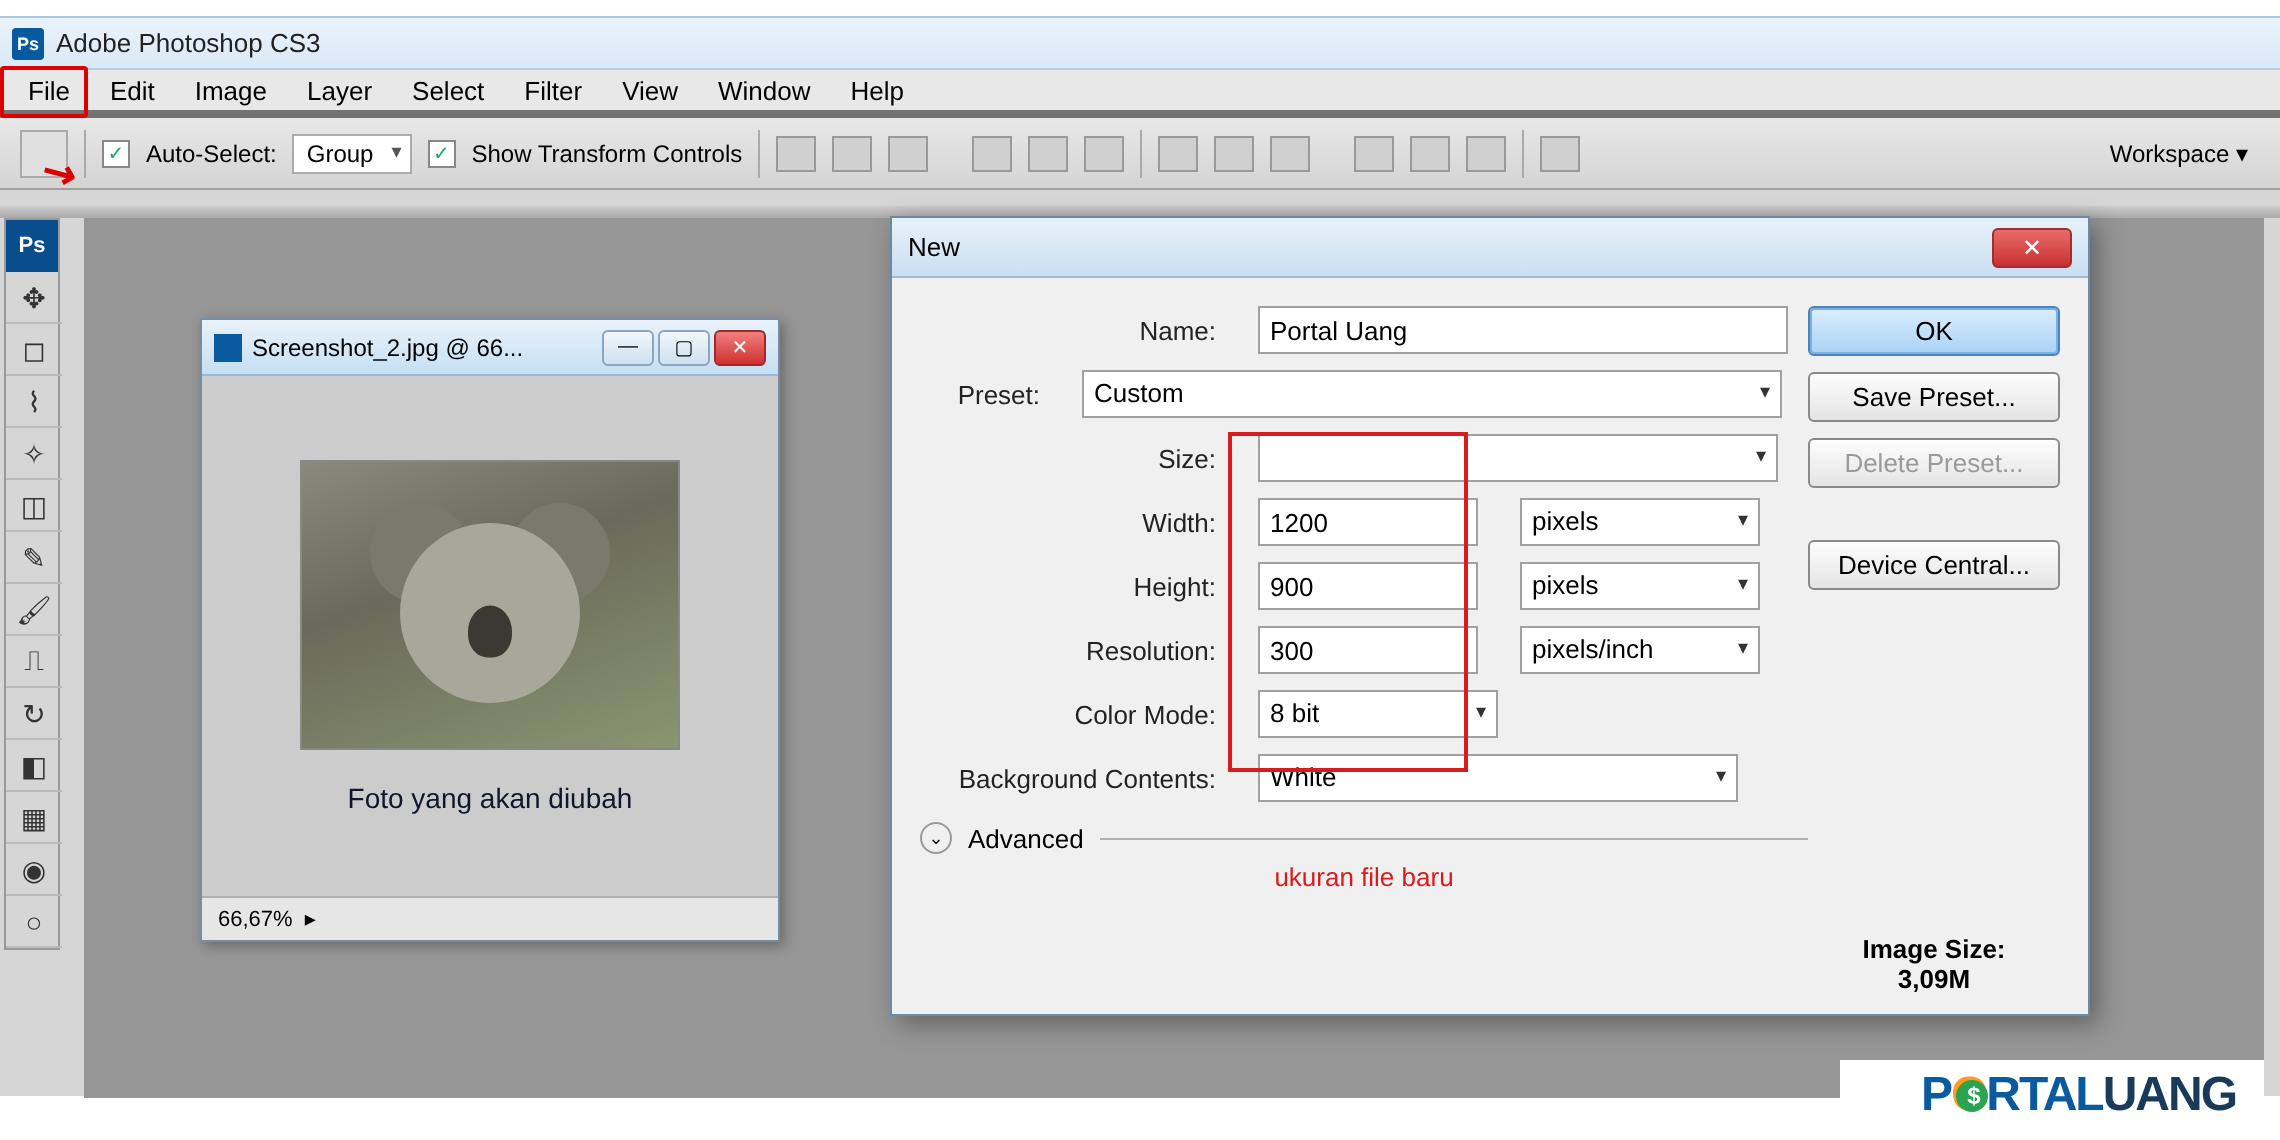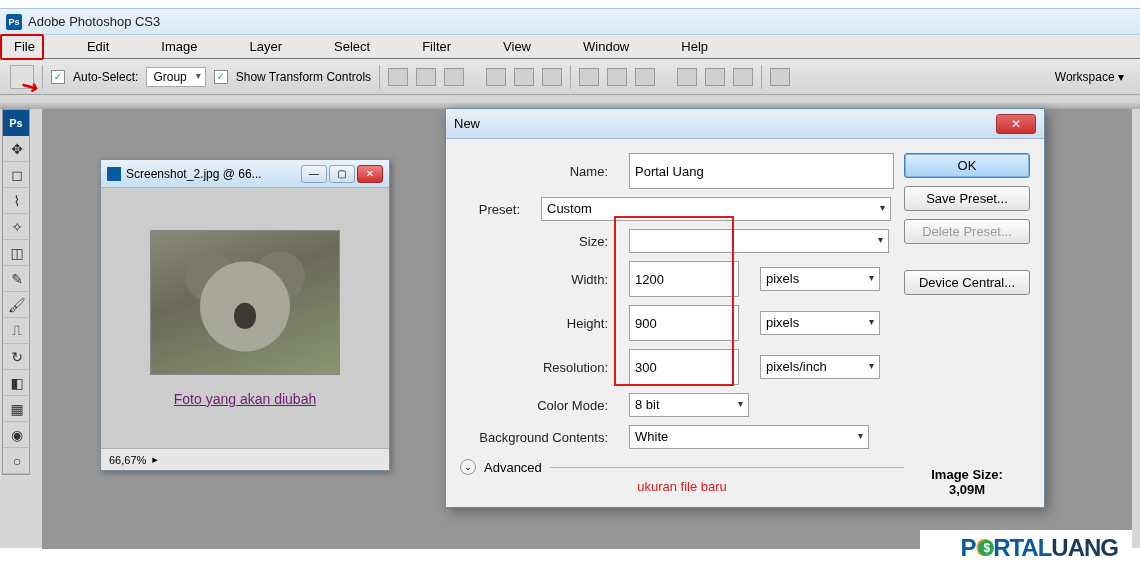--- a/index.html
+++ b/index.html
@@ -4,21 +4,21 @@
 <style>
 * { box-sizing: border-box; margin: 0; padding: 0; font-family: Tahoma, Arial, sans-serif; }
 body { width: 1140px; height: 570px; background: #fff; overflow: hidden; position: relative; }
 
 .main-area { position: relative; width: 1140px; height: 570px; background: #fff; }
 .window-frame { position: absolute; top: 8px; left: 0; width: 1140px; height: 540px; background: #d6d6d6; border-top: 1px solid #a7c7e7; }
 
 .titlebar { height: 26px; background: linear-gradient(#eaf3fb, #d9e9f7); border-bottom: 1px solid #b8cde0; display: flex; align-items: center; padding: 0 6px; font-size: 13px; color: #222; }
 .ps-icon { width: 16px; height: 16px; background: #085a9f; color: #fff; font-size: 9px; font-weight: bold; display: flex; align-items: center; justify-content: center; margin-right: 6px; border-radius: 2px; }
 
-.menubar { height: 24px; background: #e8e8e8; border-bottom: 1px solid #737373; display: flex; align-items: center; padding: 0 4px; font-size: 13px; gap: 32px; }
+.menubar { height: 24px; background: #e8e8e8; border-bottom: 4px solid #737373; display: flex; align-items: center; padding: 0 4px; font-size: 13px; }
 .menubar span { padding: 3px 10px; cursor: pointer; }
 .menubar span.highlighted { position: relative; }
 .menubar span.highlighted::after { content: ''; position: absolute; left: -4px; top: -2px; width: 40px; height: 22px; border: 2px solid #d00; border-radius: 2px; pointer-events: none; }
 
 .optionbar { height: 36px; background: linear-gradient(#e8e8e8, #d4d4d4); border-bottom: 1px solid #a0a0a0; display: flex; align-items: center; padding: 0 10px; font-size: 12px; gap: 8px; }
 .tool-ico { width: 24px; height: 24px; background: #e0e0e0; border: 1px solid #aaa; position: relative; }
 .arrow-red { position: absolute; left: 10px; top: 8px; color: #d00; font-size: 20px; transform: rotate(-30deg); font-weight: bold; }
 .checkbox { width: 14px; height: 14px; border: 1px solid #888; background: #fff; display: inline-flex; align-items:center; justify-content:center; font-size:10px; color:#2a6; }
 .combo { border: 1px solid #aaa; background: #fff; padding: 2px 18px 2px 6px; font-size: 12px; position: relative; }
 .combo::after { content: '▾'; position: absolute; right: 4px; top: 2px; color: #555; font-size: 10px; }
@@ -35,31 +35,31 @@
 .doc-window { position: absolute; left: 58px; top: 50px; width: 290px; background: #cccccc; border: 1px solid #7a8ca0; box-shadow: 2px 2px 6px rgba(0,0,0,0.3); }
 .doc-titlebar { height: 28px; background: linear-gradient(#e9f2fb, #c5dff3); display: flex; align-items: center; padding: 0 6px; font-size: 12px; border-bottom: 1px solid #9cb8d4; }
 .doc-titlebar .doc-icon { width: 14px; height: 14px; background: #0a5a9f; margin-right: 5px; }
 .doc-titlebar .win-btns { margin-left: auto; display: flex; gap: 2px; }
 .win-btn { width: 26px; height: 18px; border: 1px solid #8aa6c0; background: linear-gradient(#f0f6fc,#cfe0ef); border-radius: 3px; font-size: 10px; display:flex; align-items:center; justify-content:center; }
 .win-btn.close { background: linear-gradient(#f08080,#d03030); color: #fff; border-color: #a02828; }
 .doc-canvas { height: 260px; background: #cccccc; display: flex; flex-direction: column; align-items: center; justify-content: center; padding: 12px; }
 .koala { width: 190px; height: 145px; background: linear-gradient(160deg, #8a8a7a 0%, #6a6a5a 40%, #8a9570 100%); border: 1px solid #888; position: relative; overflow: hidden; }
 .koala::before { content:''; position:absolute; left:50%; top:50%; width:90px; height:90px; background:#a8a89a; border-radius:50%; transform:translate(-50%,-45%); box-shadow: -35px -30px 0 -20px #7a7a6c, 35px -30px 0 -20px #7a7a6c; }
 .koala::after { content:''; position:absolute; left:50%; top:54%; width:22px; height:26px; background:#3a3a32; border-radius:50% 50% 45% 45%; transform:translate(-50%,-20%);}
-.red-caption { color: #701a75; font-size: 14px; margin-top: 16px; text-decoration: underline; }
+.red-caption { color: #0f172a; font-size: 14px; margin-top: 16px; }
 .doc-status { height: 22px; background: #e6e6e6; border-top: 1px solid #b0b0b0; font-size: 11px; padding: 3px 8px; display:flex; align-items:center; gap:6px; }
 
 .dialog { position: absolute; left: 445px; top: 108px; width: 600px; height: 400px; background: #f0f0f0; border: 1px solid #6a8aaa; box-shadow: 4px 4px 12px rgba(0,0,0,0.35); }
 .dlg-title { height: 30px; background: linear-gradient(#e8f1fa,#cadff1); display: flex; align-items: center; padding: 0 8px; font-size: 13px; border-bottom: 1px solid #9fb8d0; }
 .dlg-close { margin-left:auto; width: 40px; height: 20px; background: linear-gradient(#e86b6b,#c93030); border:1px solid #a03030; border-radius: 3px; color:#fff; display:flex; align-items:center; justify-content:center; font-size:12px; }
 .dlg-body { padding: 14px 14px 10px 14px; display: flex; height: calc(100% - 30px); }
 .dlg-form { flex: 1; font-size: 13px; }
 .form-row { display: flex; align-items: center; margin-bottom: 8px; gap: 21px; }
 .form-row .label { width: 148px; text-align: right; color: #222; }
-.text-input { border:1px solid #a0a0a0; background:#fff; padding:3px 5px; font-size:13px; height: 36px; }
+.text-input { border:1px solid #a0a0a0; background:#fff; padding:3px 5px; font-size:13px; height: 24px; }
 .select { border:1px solid #a0a0a0; background:#fff; padding:3px 5px; font-size:13px; height: 24px; position:relative; padding-right:20px; }
 .select::after { content:'▾'; position:absolute; right:5px; top:4px; color:#333; font-size:10px;}
 .dlg-side { width: 126px; display:flex; flex-direction:column; gap:8px; }
 .btn { border:1px solid #8a8a8a; background:linear-gradient(#fdfdfd,#e4e4e4); padding:4px 0; font-size:13px; text-align:center; border-radius:3px; cursor:pointer; }
 .btn.primary { border:1px solid #4a84bf; background:linear-gradient(#dceeff,#a9d2f5); box-shadow:0 0 0 1px #7ab0e0 inset; }
 .btn.disabled { color:#9a9a9a; }
 .red-box { position:absolute; border:2px solid #d81b1b; pointer-events:none; }
 .advanced-row { display:flex; align-items:center; gap:8px; margin-top:10px; font-size:13px; }
 .adv-chev { width:16px; height:16px; border:1px solid #999; border-radius:50%; display:flex; align-items:center; justify-content:center; font-size:9px; }
 .adv-line { flex:1; height:1px; background:#b0b0b0; }

